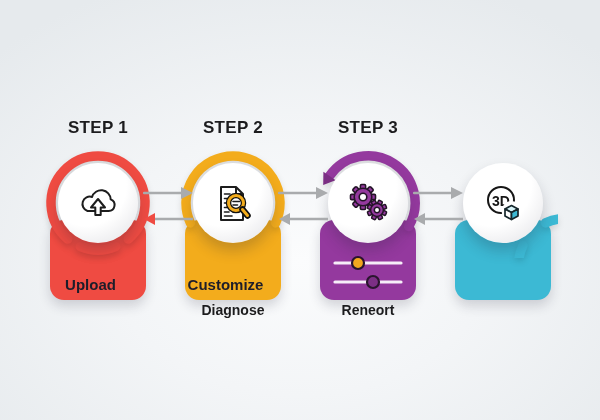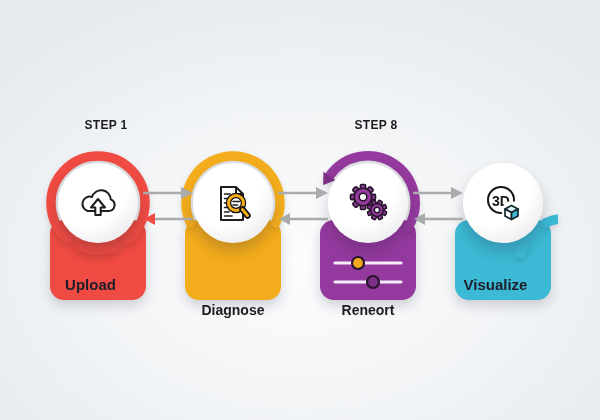--- a/index.html
+++ b/index.html
@@ -3,22 +3,22 @@
 <meta charset="utf-8">
 <style>
   html,body{margin:0;padding:0;}
   body{font-family:"Liberation Sans",sans-serif;}
   .canvas{
     position:relative;width:600px;height:420px;overflow:hidden;
     background:radial-gradient(ellipse 420px 300px at 50% 62%, #fbfcfd 0%, #f3f5f7 45%, #e6eaed 100%);
   }
   .step{position:absolute;top:118px;width:134px;height:210px;}
   .step-title{
-    position:absolute;top:0;left:8px;width:100%;text-align:center;
-    font-size:12px;font-weight:700;color:#1c1c1e;letter-spacing:.3px;
+    position:absolute;top:0;left:0;width:100%;text-align:center;
+    font-size:17px;font-weight:700;color:#1c1c1e;letter-spacing:.3px;
   }
   .card{
     position:absolute;left:19px;top:102px;width:96px;height:80px;border-radius:14px;
     box-shadow:0 6px 12px rgba(40,40,60,.18);
   }
   .ring{position:absolute;left:12px;top:30px;width:110px;height:110px;filter:drop-shadow(0 3px 3px rgba(0,0,0,.12));}
   .ring path{fill:none;stroke:currentColor;stroke-width:9.5;stroke-linecap:round;}
   .circle{
     position:absolute;left:27px;top:45px;width:80px;height:80px;border-radius:50%;
     background:radial-gradient(circle at 35% 28%, #ffffff 52%, #f0f0f2 75%, #dfdfe3 100%);
@@ -52,20 +52,21 @@
     </svg>
     <div class="circle"></div>
     <svg class="icon" viewBox="0 0 48 48">
       <path d="M13.5 32 h21 a6 6 0 0 0 2.2-11.6 a9.5 9.5 0 0 0-18.6-2.4 A7 7 0 0 0 13.5 32 Z" fill="#ffffff" stroke="#1d1d1d" stroke-width="2" stroke-linejoin="round"></path>
       <polygon points="24,20 17,28.5 21.3,28.5 21.3,36 26.7,36 26.7,28.5 31,28.5" fill="#ffffff" stroke="#1d1d1d" stroke-width="2" stroke-linejoin="round"></polygon>
     </svg>
     <div class="card-label">Upload</div>
   </div>
 
   <div class="step" style="left:166px">
+    <div class="step-title">STEP 2</div>
     <div class="card" style="background-color: rgb(243, 172, 28);"></div>
     <svg class="ring" viewBox="0 0 110 110" style="color: rgb(243, 172, 28);">
       <path d="M 97.6 74.9 A 47 47 0 1 0 12.4 74.9"></path>
     </svg>
     <div class="circle"></div>
     <svg class="icon" viewBox="0 0 48 48" style="color: rgb(243, 172, 28);">
       <path d="M12 8 h15 l7 7 v26 h-22 z" fill="#ffffff" stroke="#1d1d1d" stroke-width="2" stroke-linejoin="round"></path>
       <path d="M27 8 v7 h7" fill="none" stroke="#1d1d1d" stroke-width="2" stroke-linejoin="round"></path>
       <g stroke="#1d1d1d" stroke-width="1.6" stroke-linecap="round">
         <line x1="15.5" y1="15" x2="21" y2="15"></line>
@@ -75,25 +76,26 @@
         <line x1="15.5" y1="33" x2="20" y2="33"></line>
         <line x1="15.5" y1="37" x2="23" y2="37"></line>
       </g>
       <circle cx="27" cy="24" r="7.5" fill="#ffffff" stroke="#101010" stroke-width="5.5"></circle>
       <circle cx="27" cy="24" r="7.5" fill="none" stroke="currentColor" stroke-width="3"></circle>
       <line x1="24" y1="22.5" x2="30.5" y2="22.5" stroke="#1d1d1d" stroke-width="1.6" stroke-linecap="round"></line>
       <line x1="24" y1="26" x2="28.5" y2="26" stroke="#1d1d1d" stroke-width="1.6" stroke-linecap="round"></line>
       <line x1="33.5" y1="30.5" x2="38.5" y2="36.5" stroke="#101010" stroke-width="6.5" stroke-linecap="round"></line>
       <line x1="33.5" y1="30.5" x2="38.5" y2="36.5" stroke="currentColor" stroke-width="3" stroke-linecap="round"></line>
     </svg>
+    <div class="card-label">Customize</div>
     <div class="sub-label">Diagnose</div>
   </div>
 
   <div class="step" style="left:301px">
-    <div class="step-title">STEP 8</div>
+    <div class="step-title">STEP 3</div>
     <div class="card" style="background-color: rgb(148, 57, 158);"></div>
     <svg class="ring" viewBox="0 0 110 110" style="color: rgb(148, 57, 158);">
       <path d="M 95.7 78.5 A 47 47 0 0 0 16.5 28.0"></path>
       <polygon points="10.2,37 22.6,32.3 10.4,23.7" stroke="none" style="fill: rgb(124, 47, 133);"></polygon>
     </svg>
     <div class="circle"></div>
     <svg class="icon" viewBox="0 0 48 48" style="color: rgb(148, 57, 158);">
       <g transform="translate(19,18)" fill="currentColor" stroke="#241428" stroke-width="1.6" stroke-linejoin="round">
         <rect transform="rotate(0)" x="-2.6" y="-12.5" width="5.2" height="6" rx="1.2"></rect>
         <rect transform="rotate(45)" x="-2.6" y="-12.5" width="5.2" height="6" rx="1.2"></rect>
@@ -137,21 +139,20 @@
     <svg class="icon" viewBox="0 0 48 48" style="color: rgb(60, 185, 212);">
       <circle cx="22" cy="21" r="13" fill="#ffffff" stroke="#161616" stroke-width="2"></circle>
       <text x="22" y="26.5" font-size="14" text-anchor="middle" fill="#161616">3D</text>
       <circle cx="32.5" cy="32" r="10" fill="#ffffff" stroke="none"></circle>
       <g transform="translate(32.5,32)" stroke="#15262b" stroke-width="1.7" stroke-linejoin="round">
         <polygon points="0,-5.5 6.5,-2 0,1.5 -6.5,-2" fill="#d8f4f8"></polygon>
         <polygon points="-6.5,-2 0,1.5 0,8.5 -6.5,5" fill="#ffffff"></polygon>
         <polygon points="6.5,-2 0,1.5 0,8.5 6.5,5" fill="currentColor"></polygon>
       </g>
     </svg>
-    <div class="card-label">Visualize</div>
   </div>
 
   <svg class="arrow" style="left: 143px; top: 185px; color: rgb(169, 171, 173);" viewBox="0 0 50 16">
     <line x1="1" y1="8" x2="38" y2="8"></line>
     <polygon points="38,2 50,8 38,14" style="fill: rgb(169, 171, 173);"></polygon>
   </svg>
   <svg class="arrow" style="left: 278px; top: 185px; color: rgb(169, 171, 173);" viewBox="0 0 50 16">
     <line x1="1" y1="8" x2="38" y2="8"></line>
     <polygon points="38,2 50,8 38,14" style="fill: rgb(169, 171, 173);"></polygon>
   </svg>

